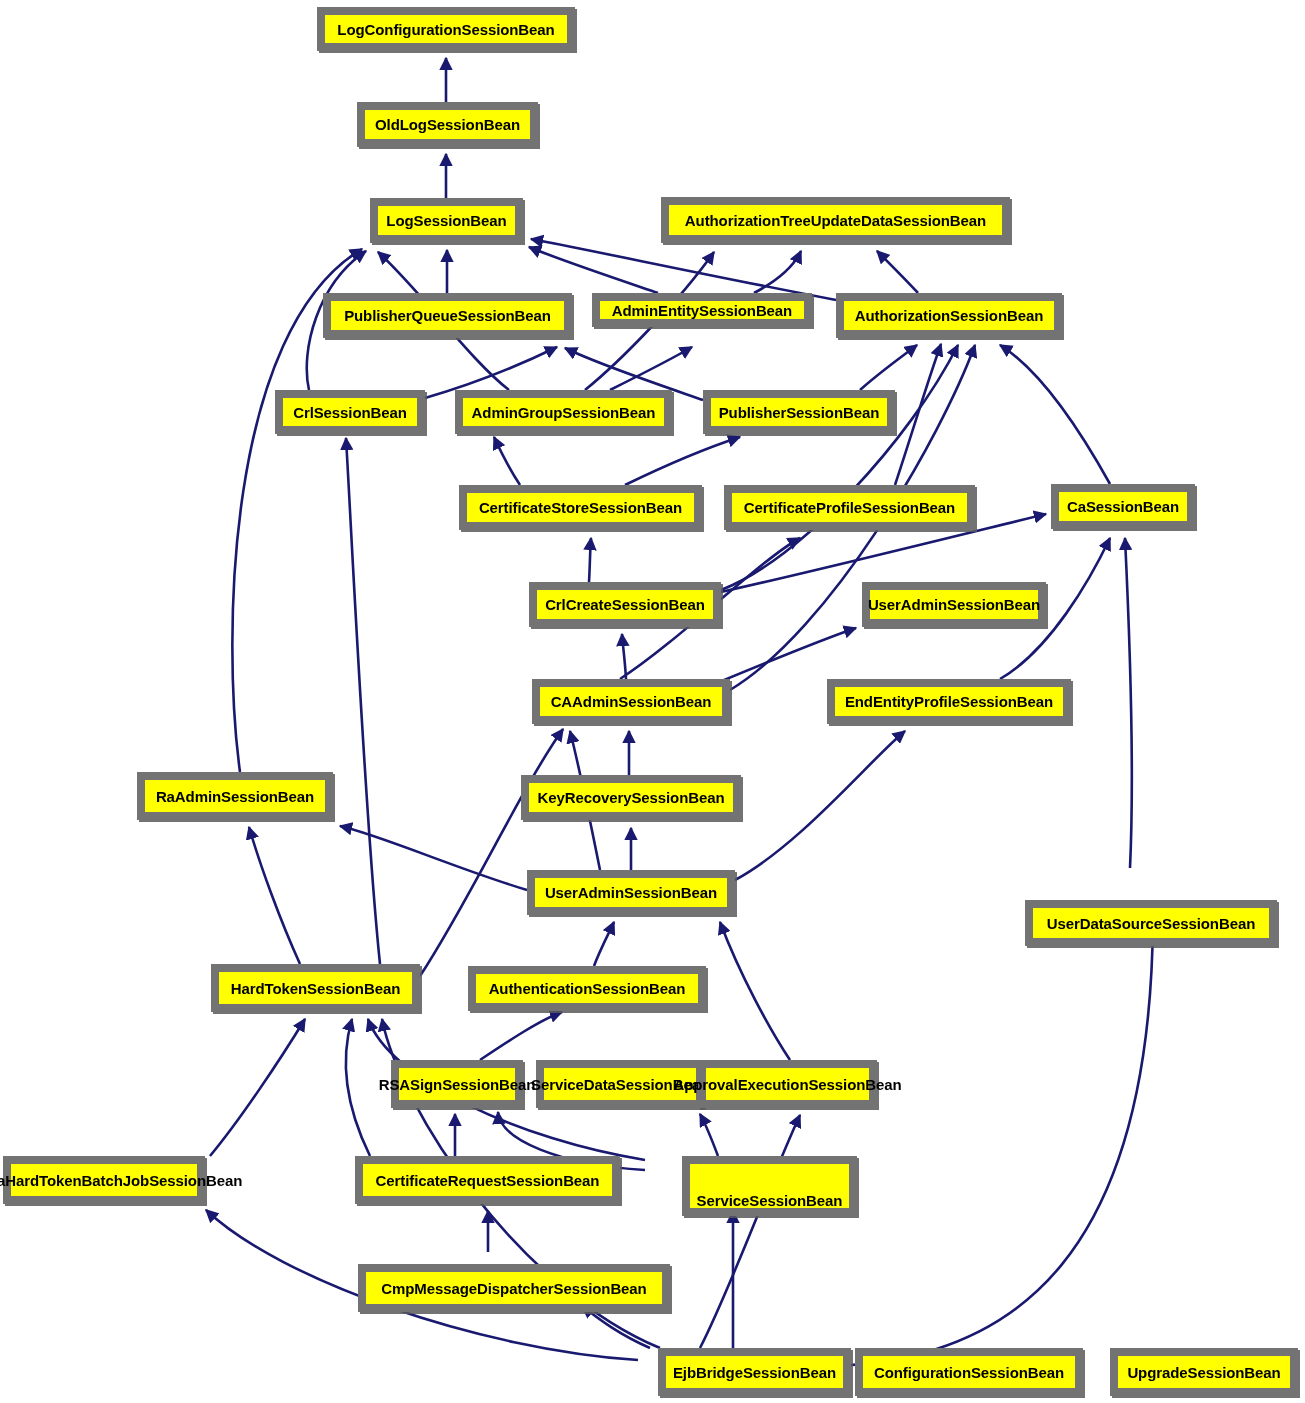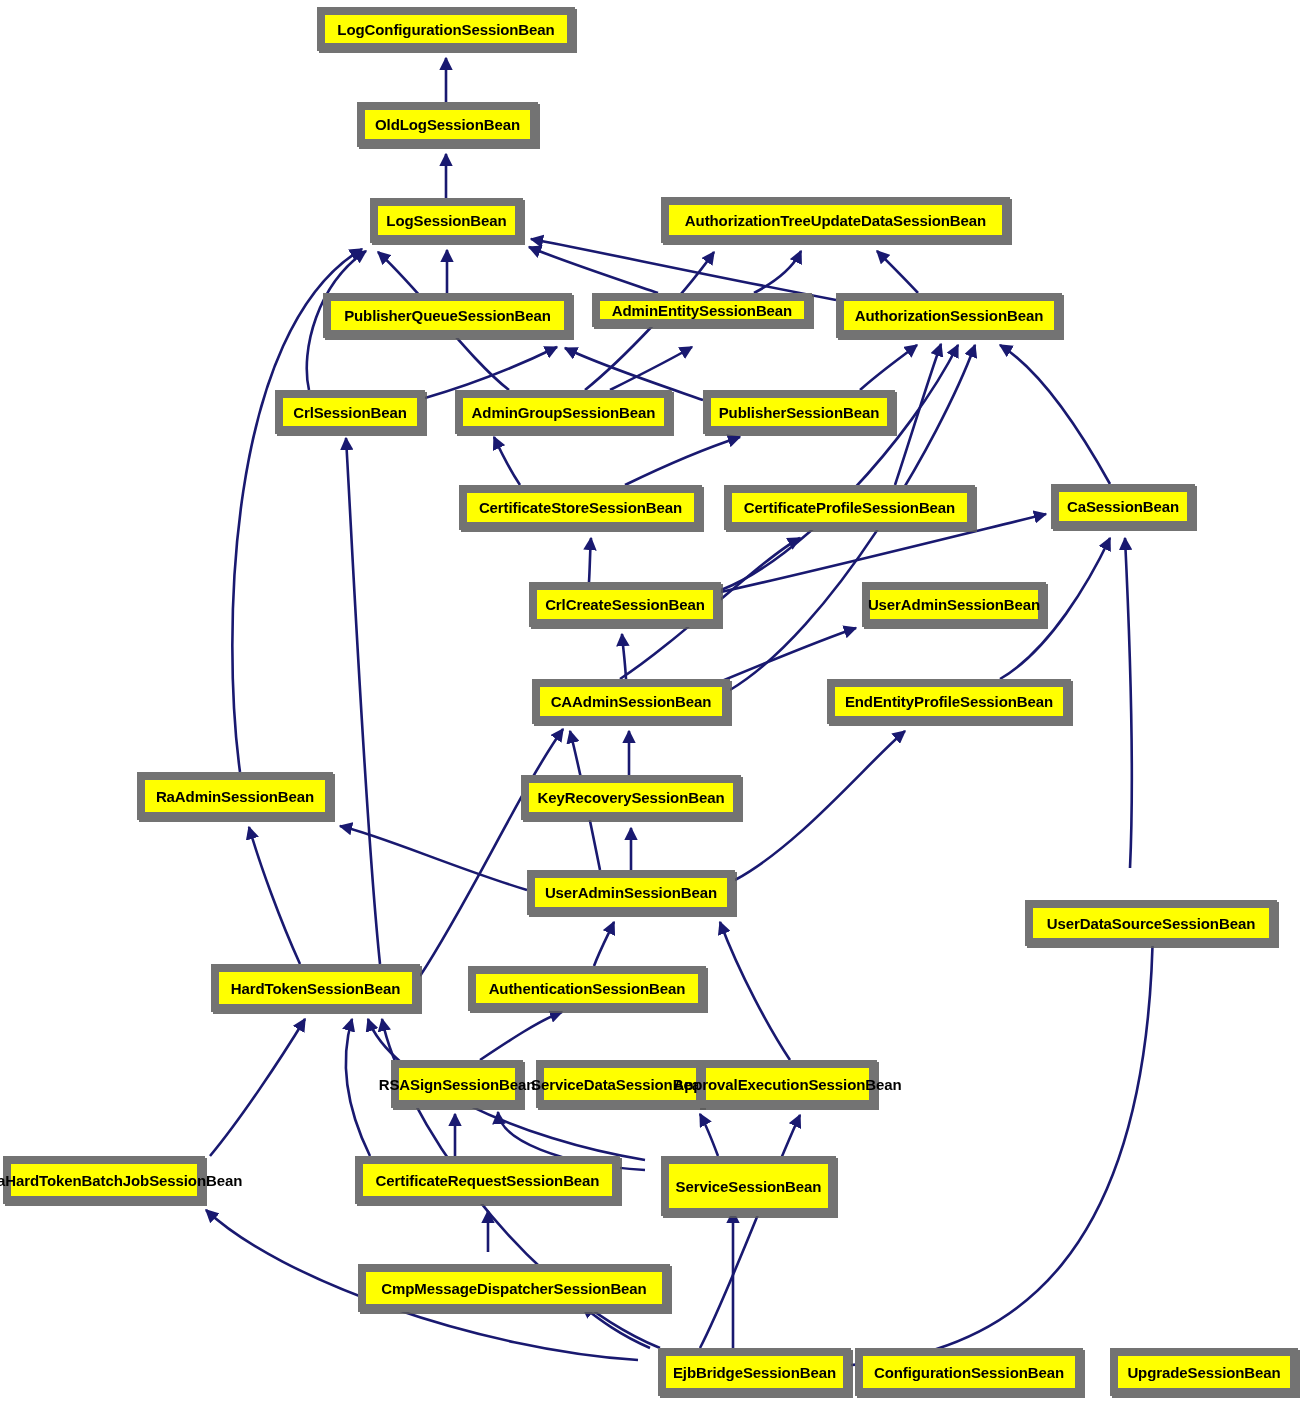--- a/index.html
+++ b/index.html
@@ -193,21 +193,21 @@
       </div>
       <div class="graph-node" style="left: 698px; top: 1060px; width: 179px; height: 48px;">
         <span class="graph-node-label">ApprovalExecutionSessionBean</span>
       </div>
       <div class="graph-node" style="left: 3px; top: 1156px; width: 202px; height: 48px;">
         <span class="graph-node-label">EjbcaHardTokenBatchJobSessionBean</span>
       </div>
       <div class="graph-node" style="left: 355px; top: 1156px; width: 265px; height: 48px;">
         <span class="graph-node-label">CertificateRequestSessionBean</span>
       </div>
-      <div class="graph-node" style="left: 661px; top: 1156px; width: 175px; height: 60px;">
+      <div class="graph-node" style="left: 682px; top: 1156px; width: 175px; height: 60px; align-items: flex-end;">
         <span class="graph-node-label">ServiceSessionBean</span>
       </div>
       <div class="graph-node" style="left: 358px; top: 1252px; width: 312px; height: 48px; margin-top: 12px;">
         <span class="graph-node-label">CmpMessageDispatcherSessionBean</span>
       </div>
       <div class="graph-node" style="left: 658px; top: 1348px; width: 193px; height: 48px;">
         <span class="graph-node-label">EjbBridgeSessionBean</span>
       </div>
       <div class="graph-node" style="left: 855px; top: 1348px; width: 228px; height: 48px;">
         <span class="graph-node-label">ConfigurationSessionBean</span>

